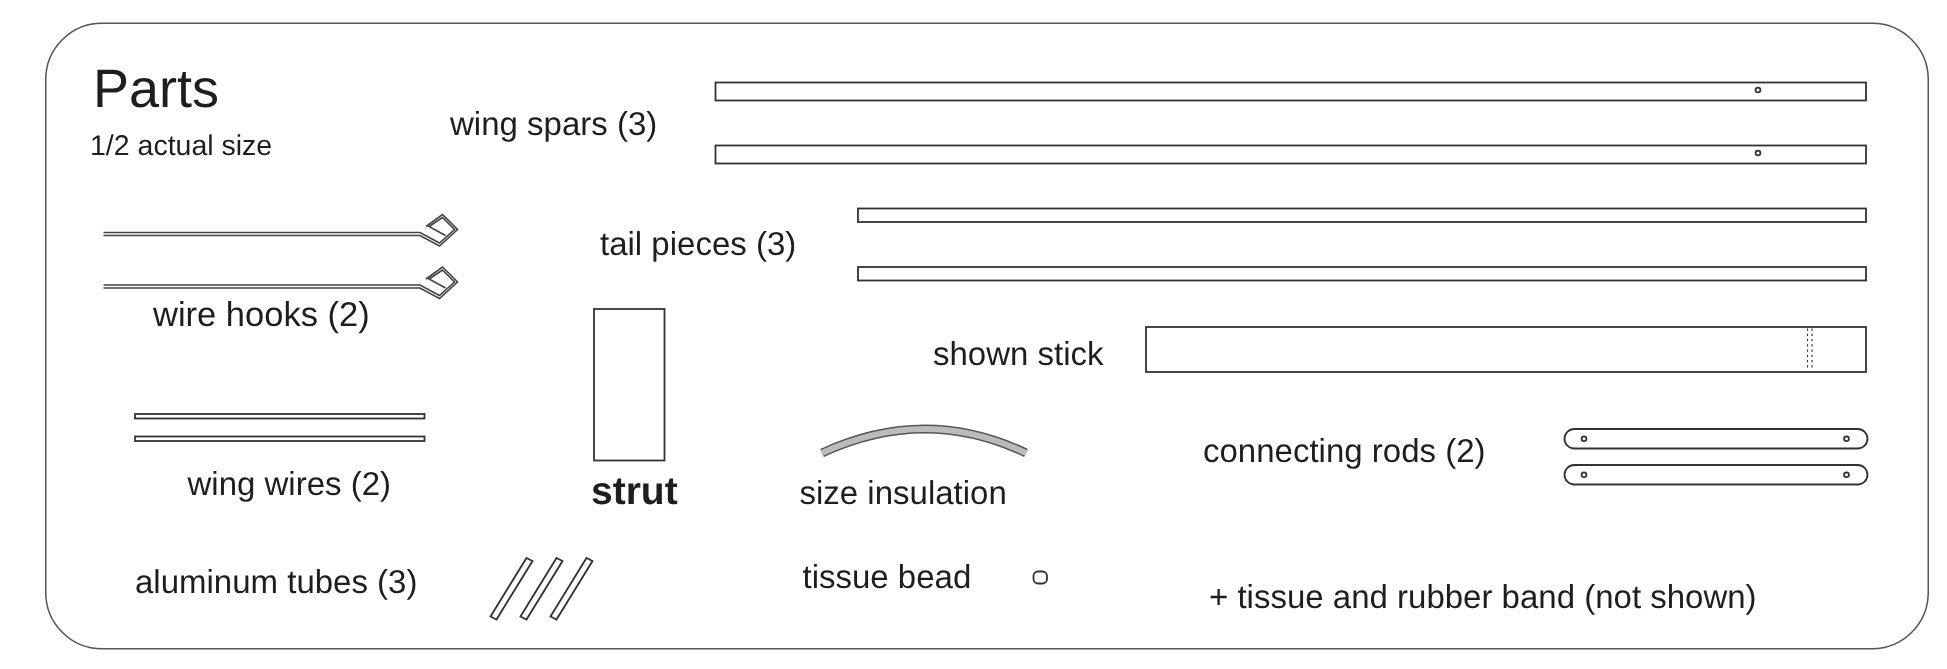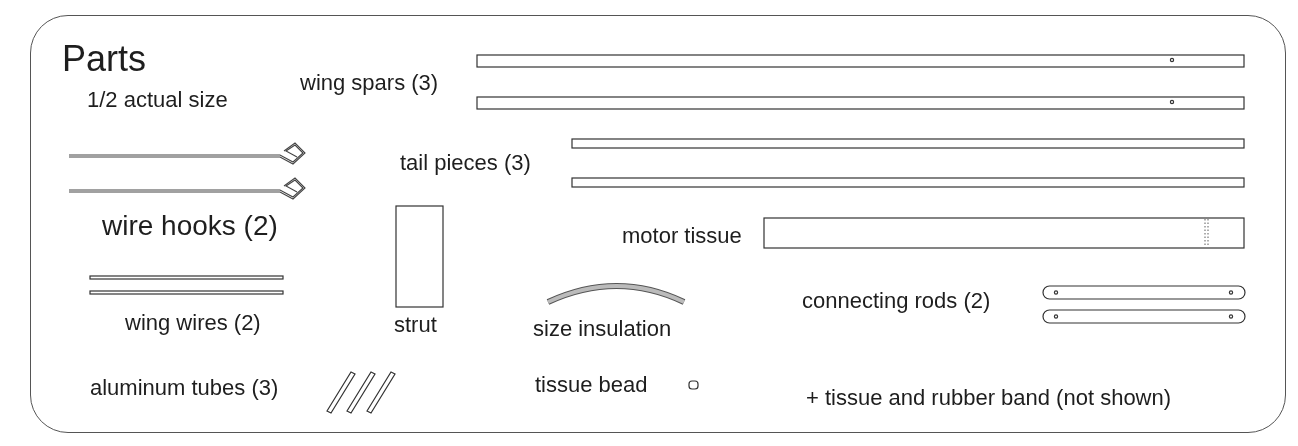--- a/index.html
+++ b/index.html
@@ -7,28 +7,28 @@
   .frame { position:absolute; left:30px; top:15px; width:1256px; height:418px; border:1.5px solid #555; border-radius:38px; box-sizing:border-box; }
   .t { position:absolute; white-space:nowrap; color:#1e1e1e; }
   svg.diag { position:absolute; left:0; top:0; }
 </style>
 </head>
 <body>
 
 <div class="frame"></div>
 
 <div class="t" style="left:62px;top:38px;font-size:36px;">Parts</div>
-<div class="t" style="left:60px;top:87px;font-size:22px;margin-left:27px;">1/2 actual size</div>
+<div class="t" style="left:60px;top:87px;font-size:19px;">1/2 actual size</div>
 
 <div class="t" style="left:300px;top:70px;font-size:22px;">wing spars (3)</div>
 <div class="t" style="left:400px;top:150px;font-size:22px;">tail pieces (3)</div>
-<div class="t" style="left:102px;top:210px;font-size:28px;">wire hooks (2)</div>
-<div class="t" style="left:622px;top:223px;font-size:22px;">motor tissue</div>
+<div class="t" style="left:102px;top:196px;font-size:23px;">wire hooks (2)</div>
+<div class="t" style="left:622px;top:223px;font-size:22px;">shown stick</div>
 <div class="t" style="left:105px;top:310px;font-size:22px;margin-left:20px;">wing wires (2)</div>
-<div class="t" style="left:394px;top:312px;font-size:22px;">strut</div>
+<div class="t" style="left:394px;top:312px;font-size:26px;font-weight:bold;">strut</div>
 <div class="t" style="left:533px;top:316px;font-size:22px;">size insulation</div>
 <div class="t" style="left:802px;top:288px;font-size:22px;">connecting rods (2)</div>
 <div class="t" style="left:90px;top:375px;font-size:22px;">aluminum tubes (3)</div>
 <div class="t" style="left:535px;top:372px;font-size:22px;">tissue bead</div>
 <div class="t" style="left:806px;top:385px;font-size:22px;">+ tissue and rubber band (not shown)</div>
 
 <svg class="diag" width="1298" height="446" fill="none" stroke="#333" stroke-width="1.2">
 
   <g>
     <rect x="477" y="55" width="767" height="12" fill="#fff"></rect>

